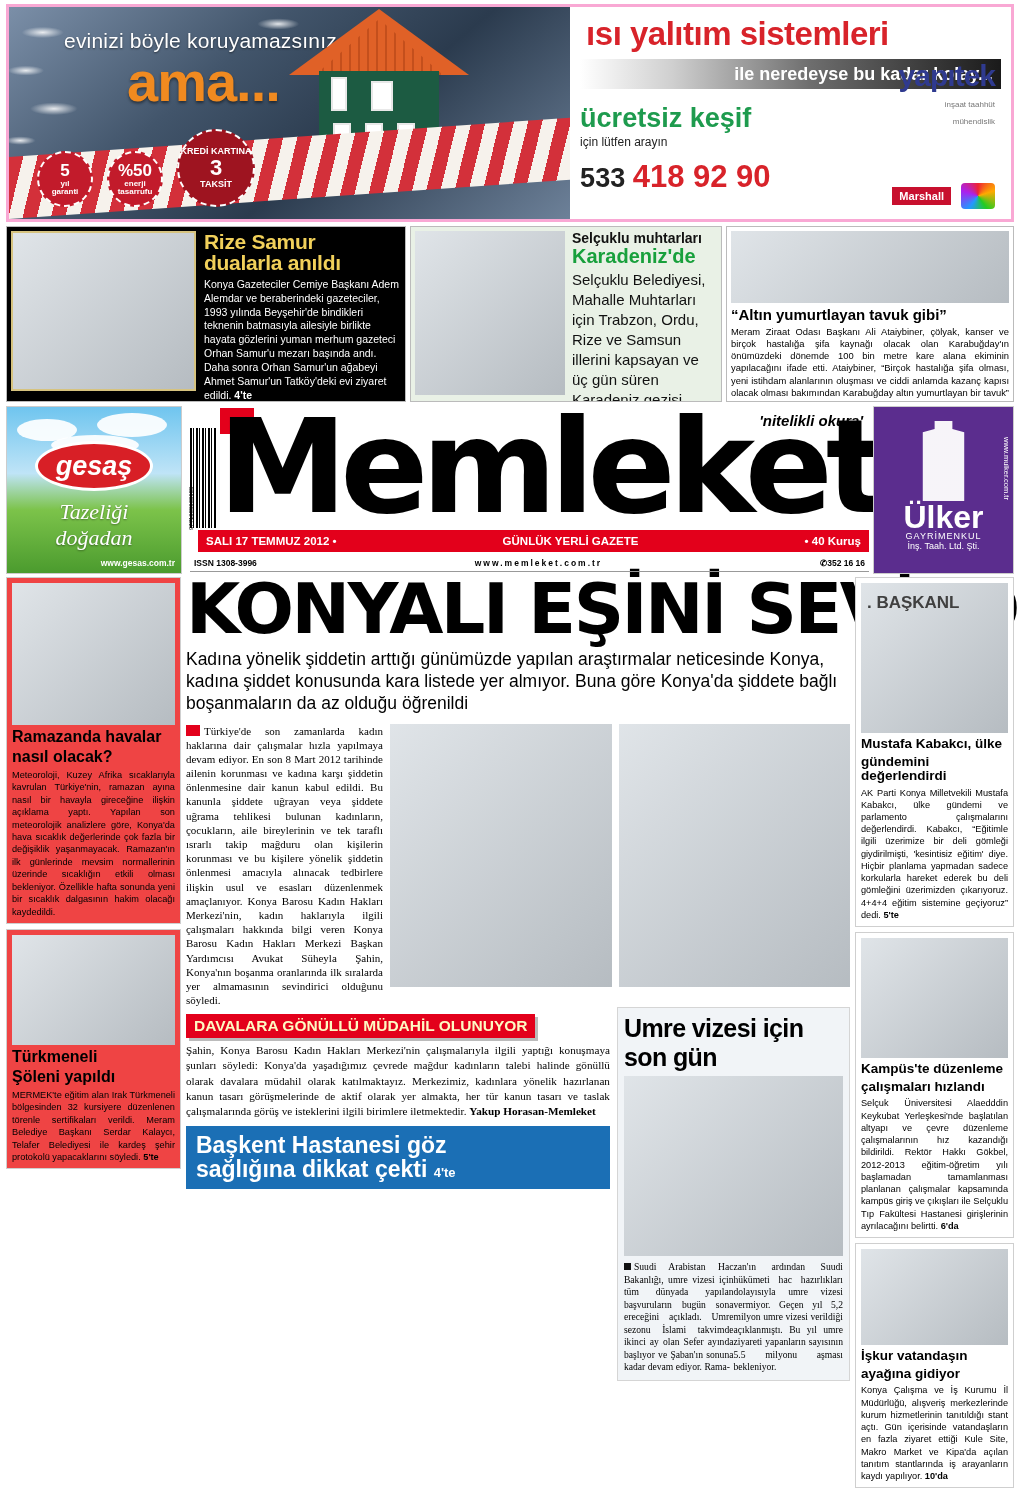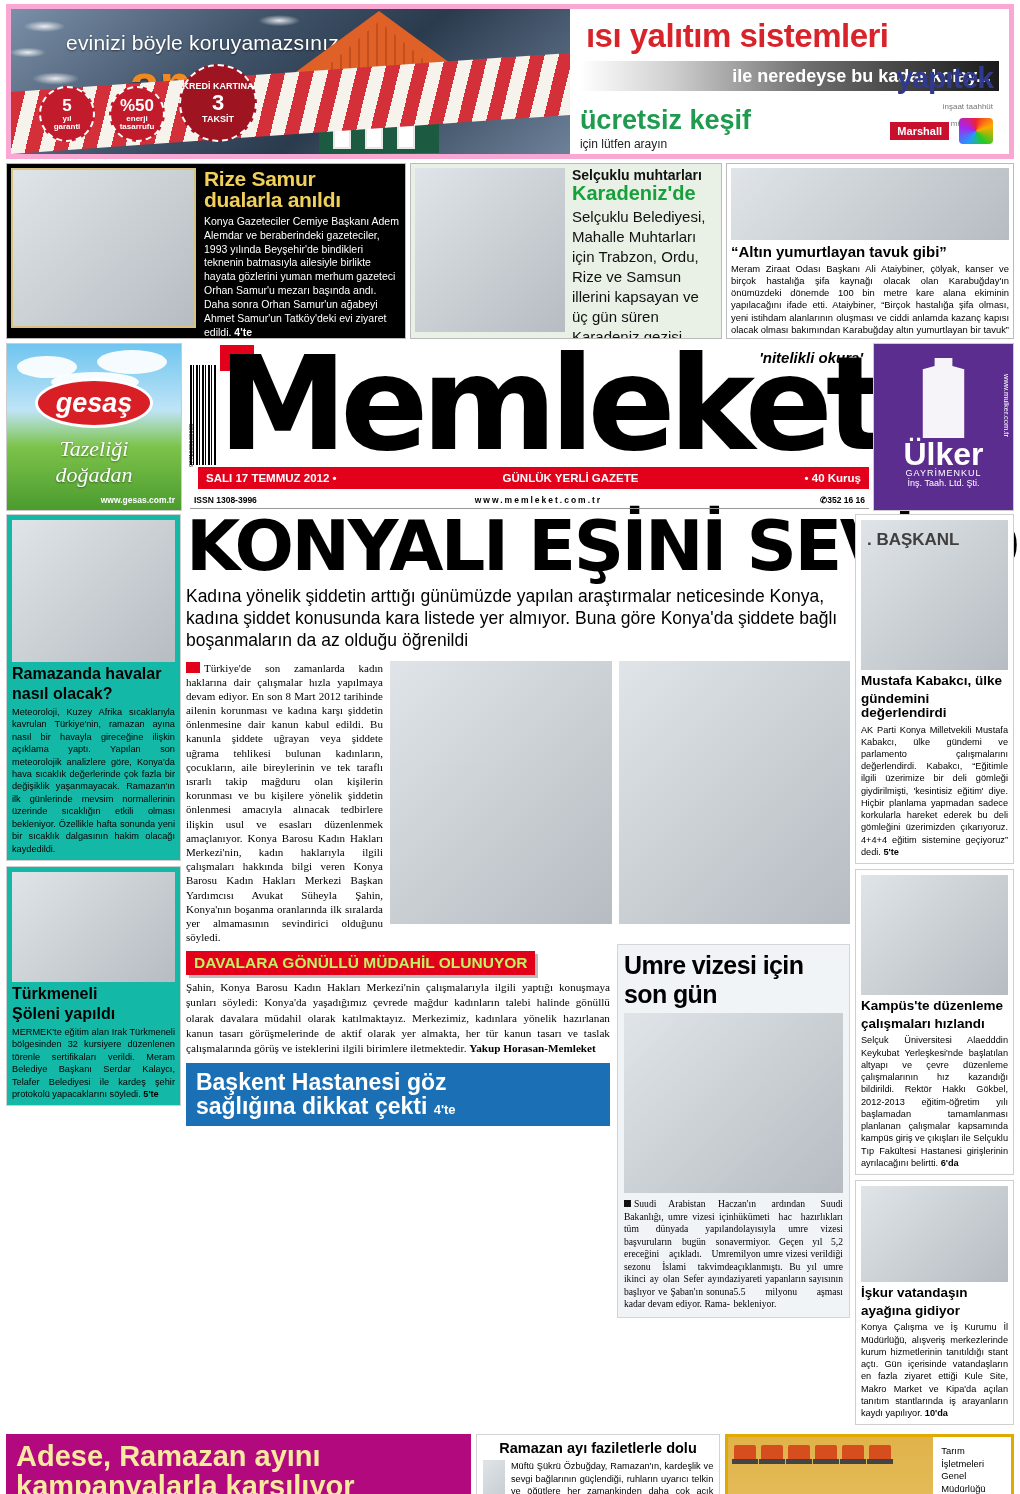--- a/index.html
+++ b/index.html
@@ -7,21 +7,21 @@
     width:1020px; height:1494px;
     background:#ffffff;
     font-family:"Liberation Sans", sans-serif;
     overflow:hidden;
     position:relative;
   }
   .page { width:1020px; height:1494px; position:relative; padding:4px 6px; }
 
   
   .banner {
-    height:155px; display:flex; border:5px solid #f9a8d4;
+    height:218px; display:flex; border:3px solid #f9a8d4;
     position:relative; overflow:hidden;justify-content:center;
   }
   .banner-left {
     width:56%; position:relative;
     background:linear-gradient(140deg,#7b8fa8 0%,#42556b 35%,#2b3b4e 60%,#6d8199 100%);
     overflow:hidden;
   }
   .snow {
     position:absolute; left:0; top:0; width:100%; height:100%;
     background:
@@ -178,21 +178,21 @@
               font-family:"Liberation Serif",serif;margin-top:28px;}
   .ulker-url{position:absolute;right:2px;top:30px;font-size:7.5px;writing-mode:vertical-rl;}
 
   
   .main { display:flex; gap:5px; margin-top:3px; }
   .col-l { width:176px; }
   .col-c { width:664px; }
   .col-r { width:160px; }
 
   
-  .lbox { background:#14b8a6; border:1px solid #cfcfcf; padding:5px; margin-bottom:5px; }
+  .lbox { background:#ef4444; border:1px solid #cfcfcf; padding:5px; margin-bottom:5px; }
   .lbox .ph { width:100%; height:142px; }
   .lbox h3 { font-size:16px; font-weight:bold; line-height:1.03; margin-top:4px; }
   .lbox p { font-size:9.2px; line-height:1.35; margin-top:3px; text-align:justify; }
   .lbox2 .ph { height:110px; }
 
   
   .hl {
     font-size:70px; font-weight:bold; letter-spacing:-2.5px; line-height:.92;
     font-family:"DejaVu Sans", sans-serif; white-space:nowrap;
   }
@@ -200,21 +200,21 @@
     font-size:17.5px; line-height:1.26; margin-top:7px; width:656px;
     font-family:"Liberation Sans", sans-serif;
   }
   .lead-row { display:flex; gap:7px; margin-top:9px; }
   .lead-txt { width:197px; font-family:"Liberation Serif", serif; font-size:11px;
               line-height:1.29; text-align:justify; }
   .lead-txt .sq { display:inline-block; width:14px; height:11px; background:#e3001b; margin-right:4px; vertical-align:-1px;}
   .lead-ph { width:222px; height:263px; }
   .lead-ph2 { flex:1; height:263px; }
   .redlabel {
-    background:#e3001b; color:#bef264; font-size:15.5px; font-weight:bold;
+    background:#e3001b; color:#fef9c3; font-size:15.5px; font-weight:bold;
     padding:3px 8px; margin-top:7px; display:inline-block;
     box-shadow:3px 3px 0 #bbb;
   }
   .body2 { font-family:"Liberation Serif", serif; font-size:11.2px; line-height:1.35;
            text-align:justify; margin-top:5px; width:424px; }
   .bluebox {
     background:#1b6fb5; color:#fff; padding:7px 10px; margin-top:7px; width:424px;
     font-size:23px; font-weight:bold; line-height:1.06;
   }
   .bluebox .pg { font-size:13px; }

